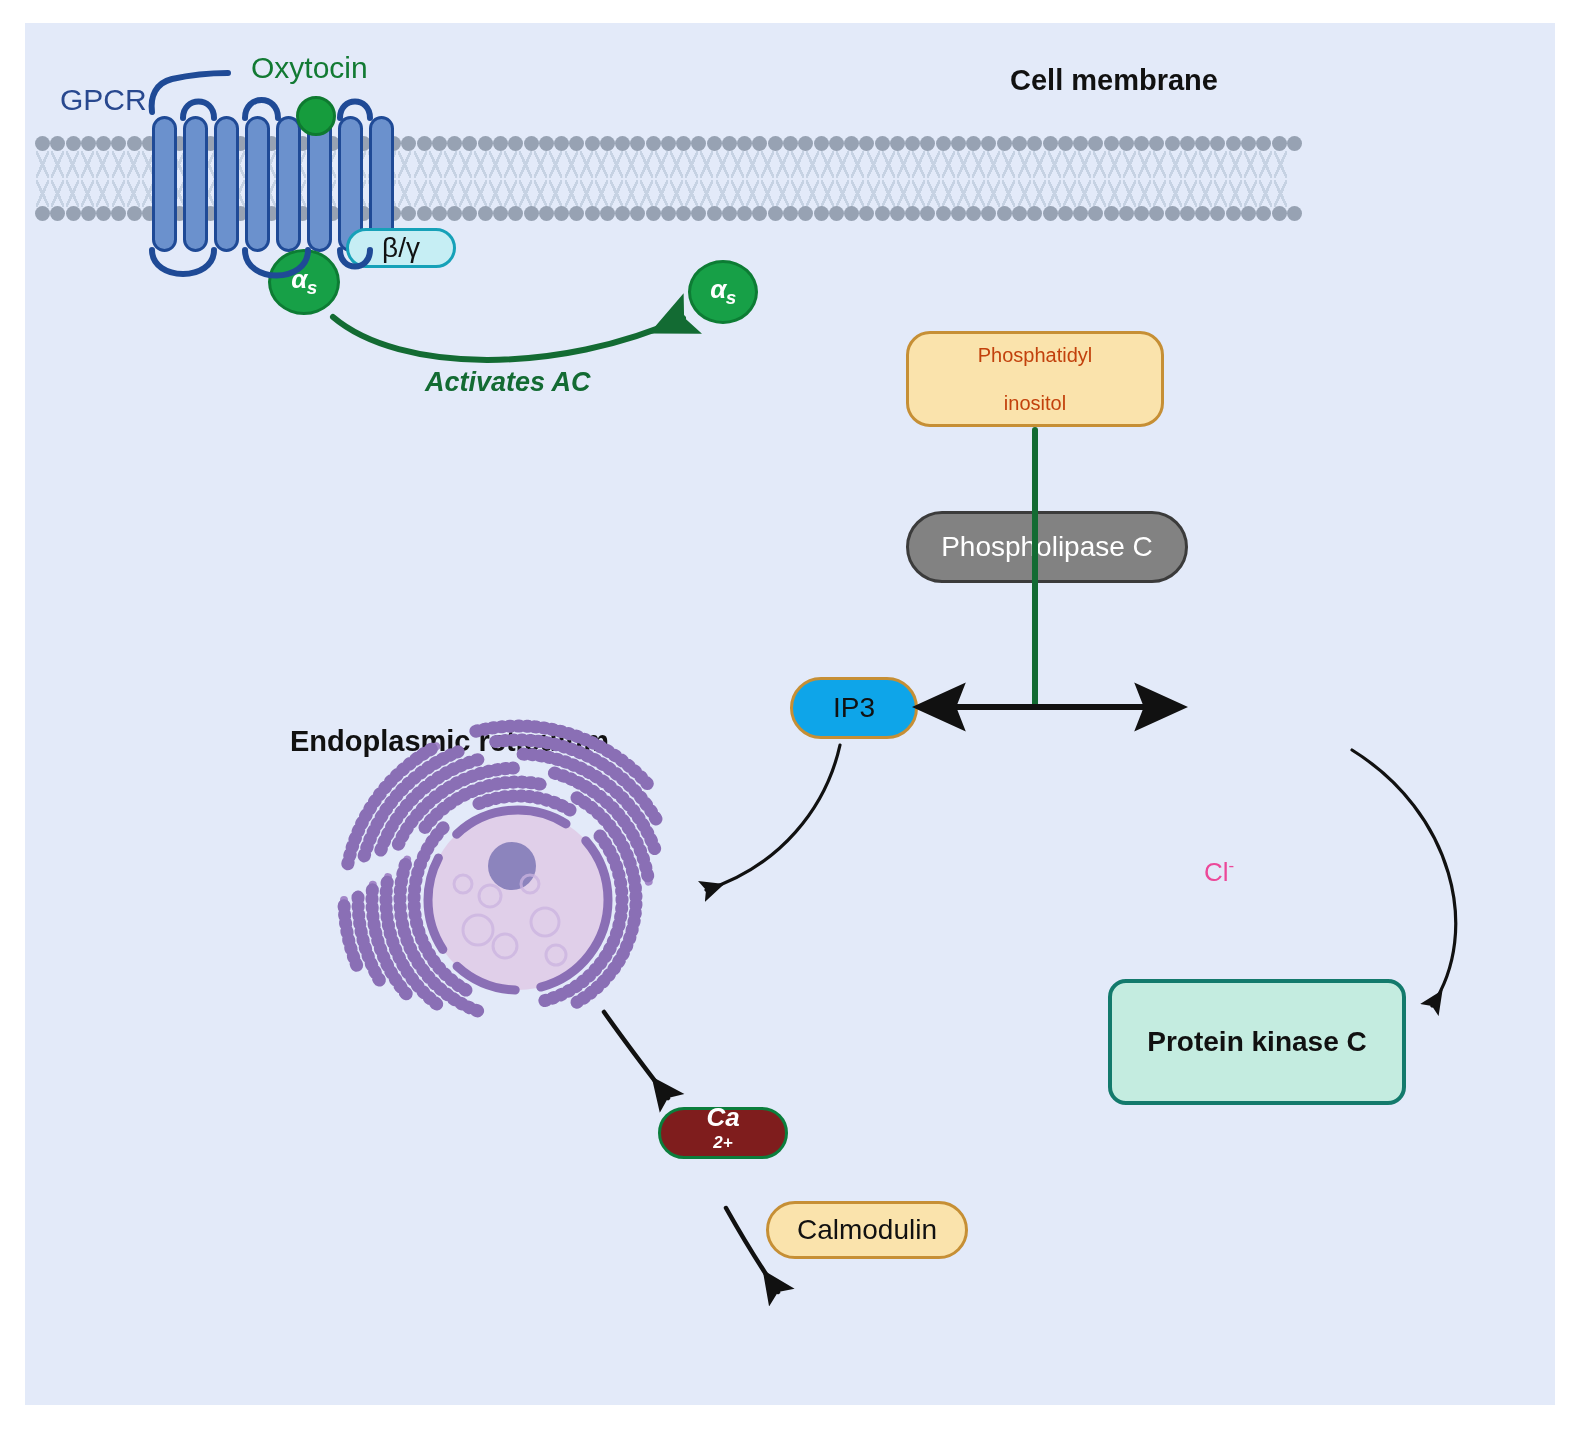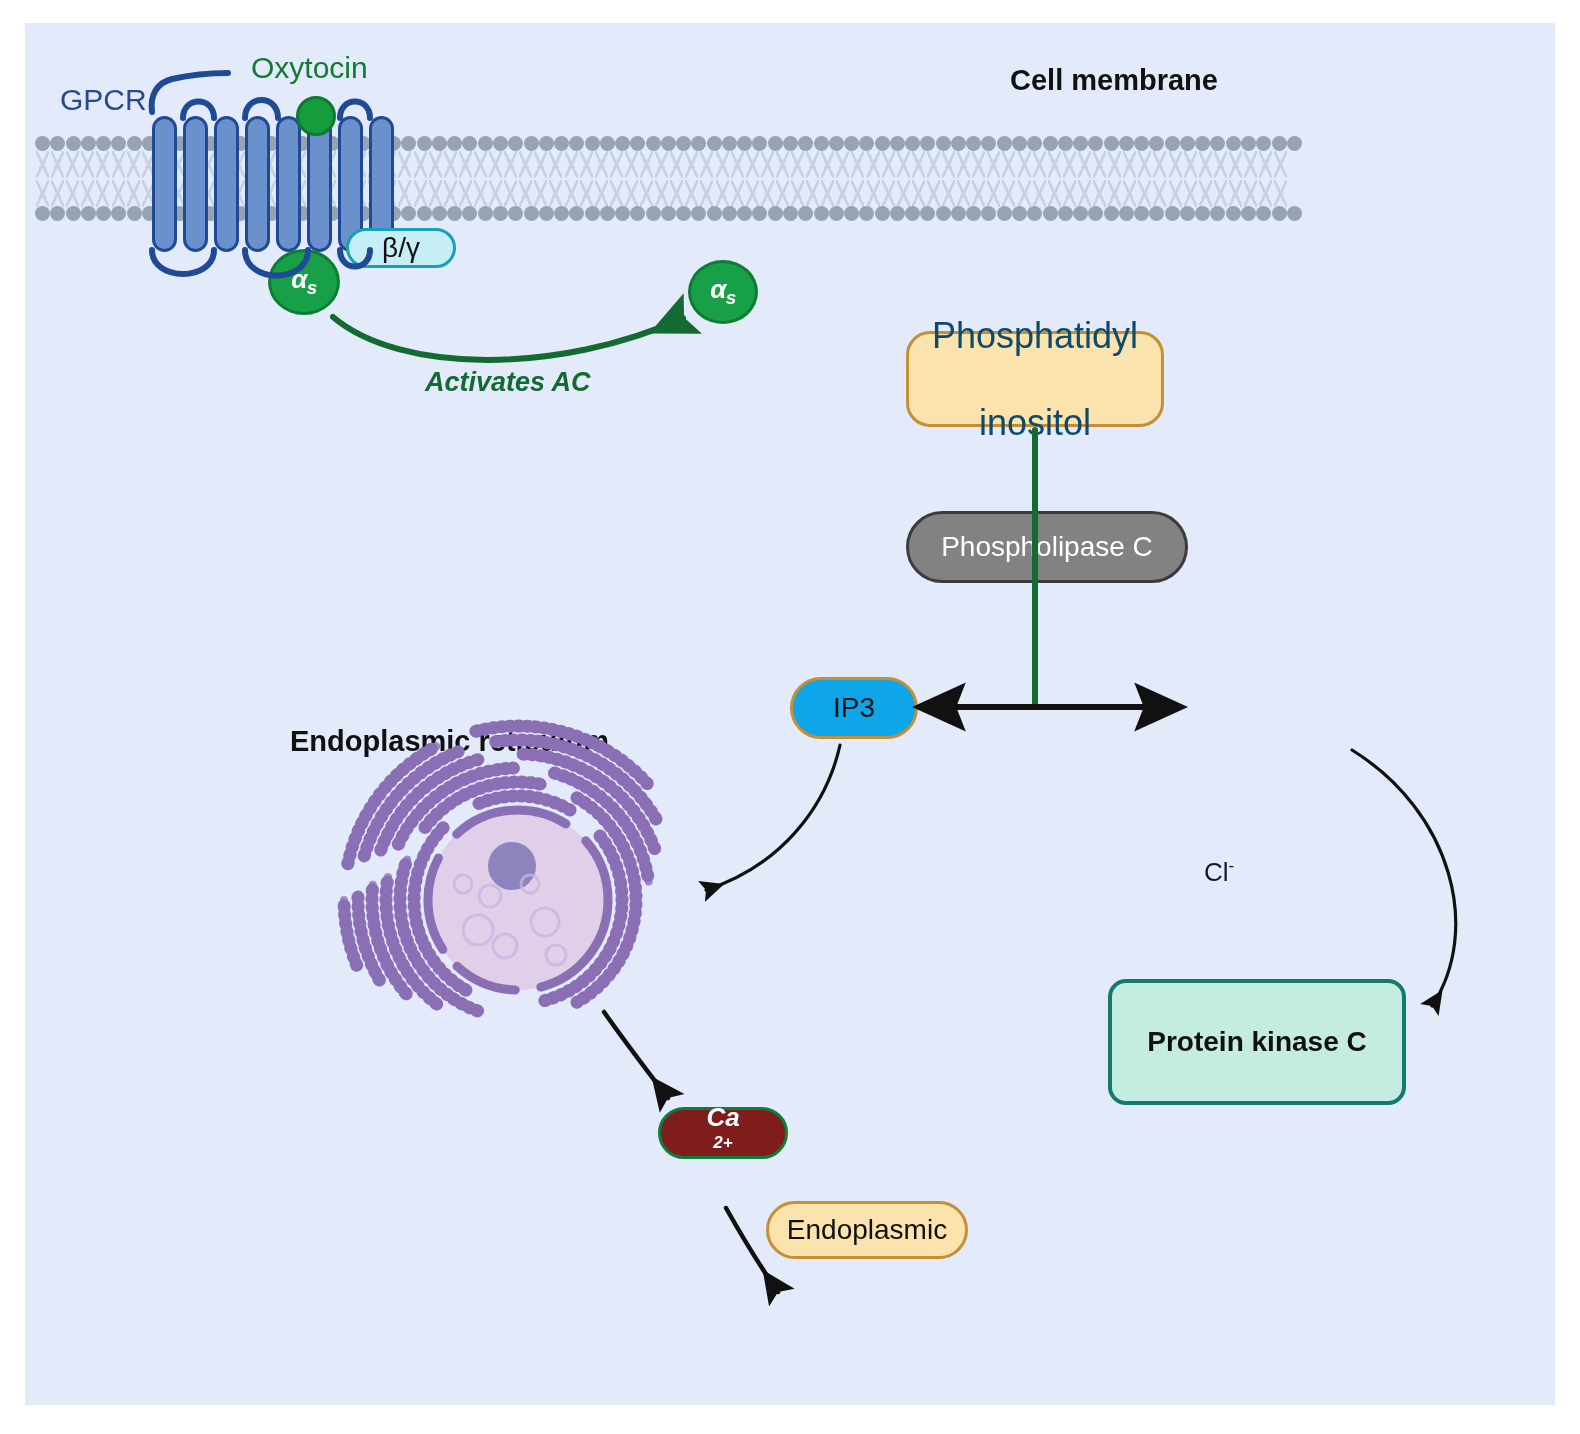--- a/index.html
+++ b/index.html
@@ -25,21 +25,21 @@
   
   .lbl { position: absolute; white-space: nowrap; line-height: 1.18; }
   .hdr-bold { font-weight: bold; color: #111111; }
 
   #cell-membrane-label { left: 1010px; top: 63px; font-size: 29px; }
   #endoplasmic-label   { left: 290px;  top: 724px; font-size: 29px; }
   #gpcr-label          { left: 60px;   top: 82px;  font-size: 30px; color: #28488f; }
   #oxytocin-label      { left: 251px;  top: 50px;  font-size: 30px; color: #127a33; }
   #activates-label     { left: 425px;  top: 367px; font-size: 27px; color: #136b33;
                           font-style: italic; font-weight: bold; }
-  #chloride-label      { left: 1204px; top: 856px; font-size: 26px; color: #0f172a; }
+  #chloride-label      { left: 1204px; top: 856px; font-size: 26px; color: #ec4899; }
   #chloride-label sup  { font-size: 17px; }
 
   
   #membrane { left: 35px; top: 136px; width: 1268px; height: 86px; }
   #membrane .heads-row {
     position: absolute; left: 0; width: 100%; height: 16px;
     display: flex; justify-content: space-between;
   }
   #membrane .heads-top { top: 0; }
   #membrane .heads-bot { bottom: 0; }
@@ -100,21 +100,21 @@
   .node {
     position: absolute; display: flex; align-items: center; justify-content: center;
     text-align: center;
   }
   .node span { display: block; }
 
   #phosphatidyl-inositol {
     left: 906px; top: 331px; width: 258px; height: 96px;
     background: #fae3ac; border: 3px solid #c68f35; border-radius: 24px;
   }
-  #phosphatidyl-inositol span { font-size: 36px; color: #0c4a6e; line-height: 1.2; }
+  #phosphatidyl-inositol span { font-size: 20px; color: #c2410c; line-height: 1.2; }
 
   #phospholipase-c {
     left: 906px; top: 511px; width: 282px; height: 72px;
     background: #828282; border: 3px solid #3b3b3b; border-radius: 36px;
   }
   #phospholipase-c span { font-size: 28px; color: #ffffff; }
 
   #ip3-node {
     left: 790px; top: 677px; width: 128px; height: 62px;
     background: #0ea5e9; border: 3px solid #c68f35; border-radius: 31px;
@@ -552,21 +552,21 @@
 
   <div class="node" id="protein-kinase-c">
     <span>Protein kinase C</span>
   </div>
 
   <div class="node" id="calcium-node">
     <span><span>Ca</span><sup>2+</sup></span>
   </div>
 
   <div class="node" id="calmodulin-node">
-    <span>Endoplasmic</span>
+    <span>Calmodulin</span>
   </div>
 
 
   <svg id="vector-layer" viewBox="0 0 1580 1434">
     <defs>
       <marker id="arrowBlackL" markerWidth="9" markerHeight="9" refX="7.2" refY="4.5" orient="auto" markerUnits="strokeWidth">
         <path d="M0,4.5 L9,0.4 L7.4,4.5 L9,8.6 Z" fill="#111111"></path>
       </marker>
       <marker id="arrowBlackR" markerWidth="9" markerHeight="9" refX="1.8" refY="4.5" orient="auto" markerUnits="strokeWidth">
         <path d="M9,4.5 L0,0.4 L1.6,4.5 L0,8.6 Z" fill="#111111"></path>

